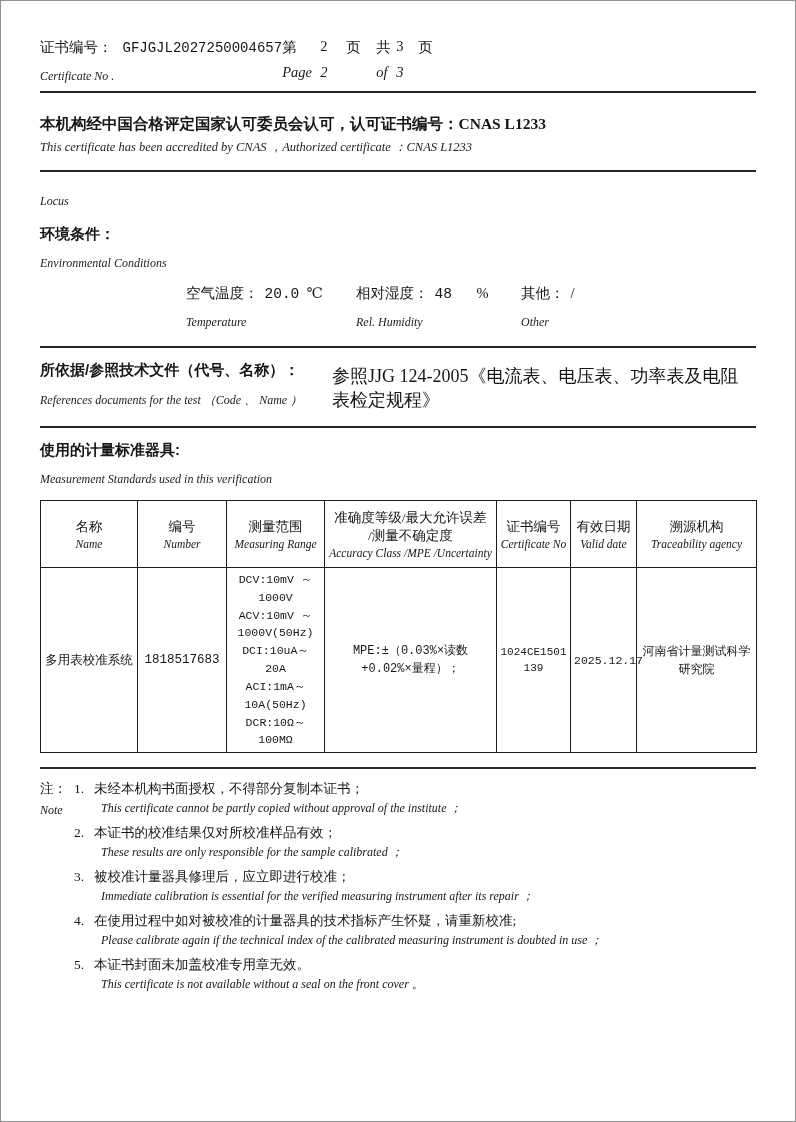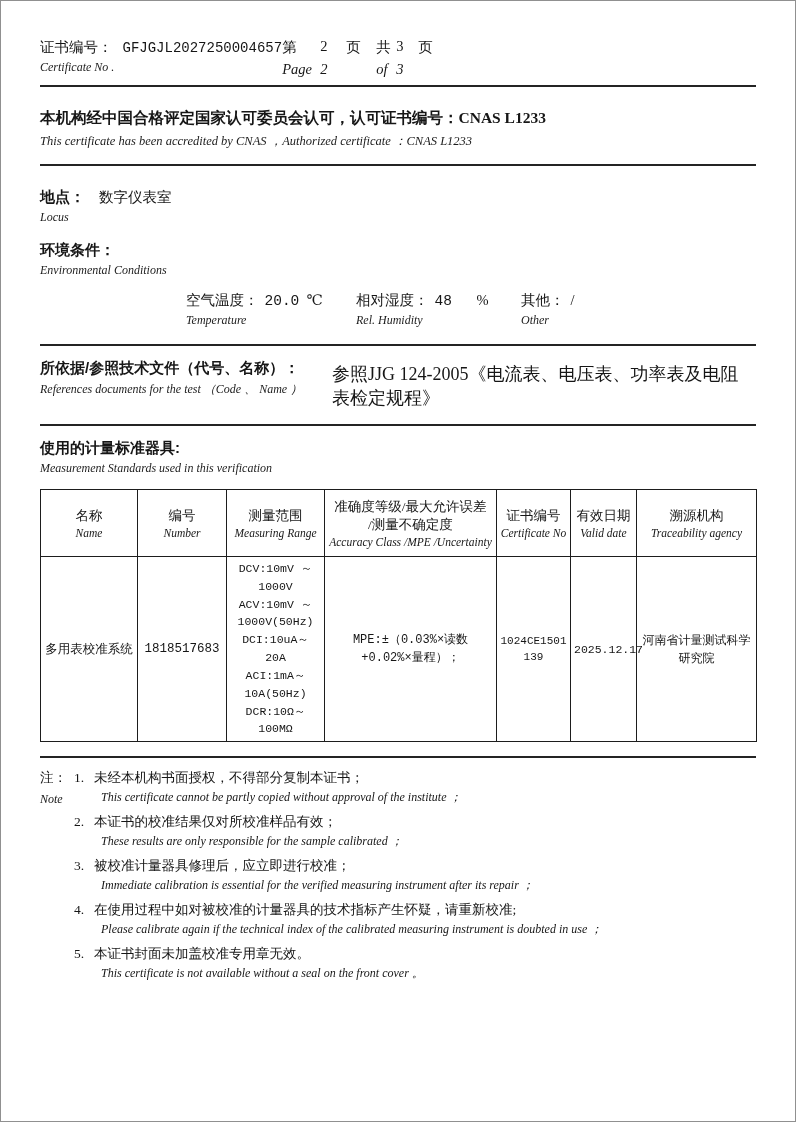--- a/index.html
+++ b/index.html
@@ -14,21 +14,21 @@
   }
   .content { padding:0 39px; }
 
   .rule { height:0; border:0; border-top:2px solid #242424; margin:0; }
 
   
   .cert-header { display:flex; margin-top:37px; }
   .zh-label { font-size:14.5px; }
   .mono { font-family:"Liberation Mono","DejaVu Sans Mono",monospace; }
   .cert-no-value { font-size:14px; margin-left:10px; }
-  .en-sub { font-style:italic; font-size:12px; color:#1c1c1c; margin-top:3px; }
+  .en-sub { font-style:italic; font-size:12px; color:#1c1c1c; margin-top:12px; }
 
   .pagination { display:grid; grid-template-columns:38px 26px 30px 20px 22px 24px; margin-right:4px; }
   .pagination span { display:block; font-size:14.5px; }
   .pg-en { font-style:italic; font-size:12.5px; padding-top:4px; }
 
   .hr1 { margin-top:7px; }
 
   
   .accreditation { margin-top:21px; }
   .acc-zh { font-size:15.5px; font-weight:bold; font-family:"Liberation Sans","DejaVu Sans",sans-serif;text-align:center; }
@@ -112,23 +112,20 @@
 
     <div class="accreditation">
       <div>
         <span class="acc-zh">本机构经中国合格评定国家认可委员会认可，认可证书编号：</span><span class="acc-code">CNAS L1233</span>
       </div>
       <div class="acc-en en-sub">This certificate has been accredited by CNAS ，Authorized certificate ：CNAS L1233</div>
     </div>
     <div class="rule hr2"></div>
 
     <div class="loc-block">
-      <div>
-        <span class="sec-label">地点：</span><span class="loc-value">数字仪表室</span>
-      </div>
       <div class="en-sub">Locus</div>
     </div>
 
     <div class="env-block">
       <div class="sec-label">环境条件：</div>
       <div class="en-sub">Environmental Conditions</div>
     </div>
     <div class="env-row">
       <div class="env-group env-g1">
         <div class="l1">

